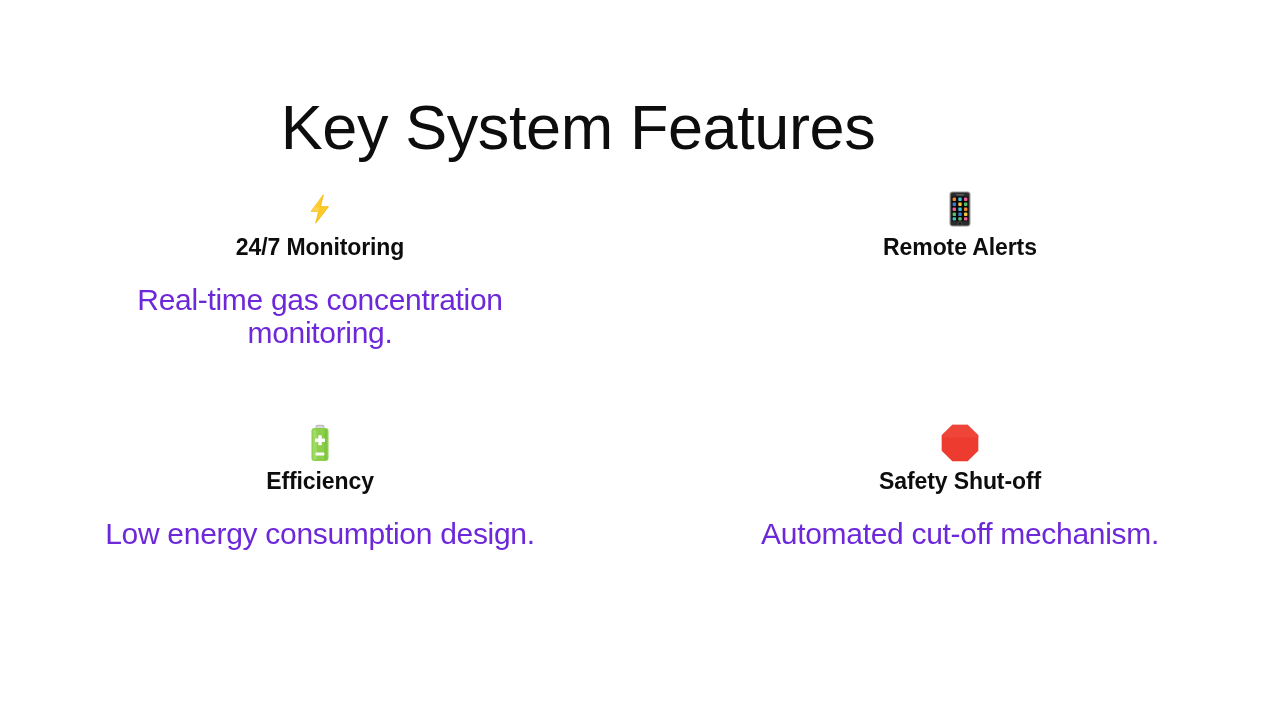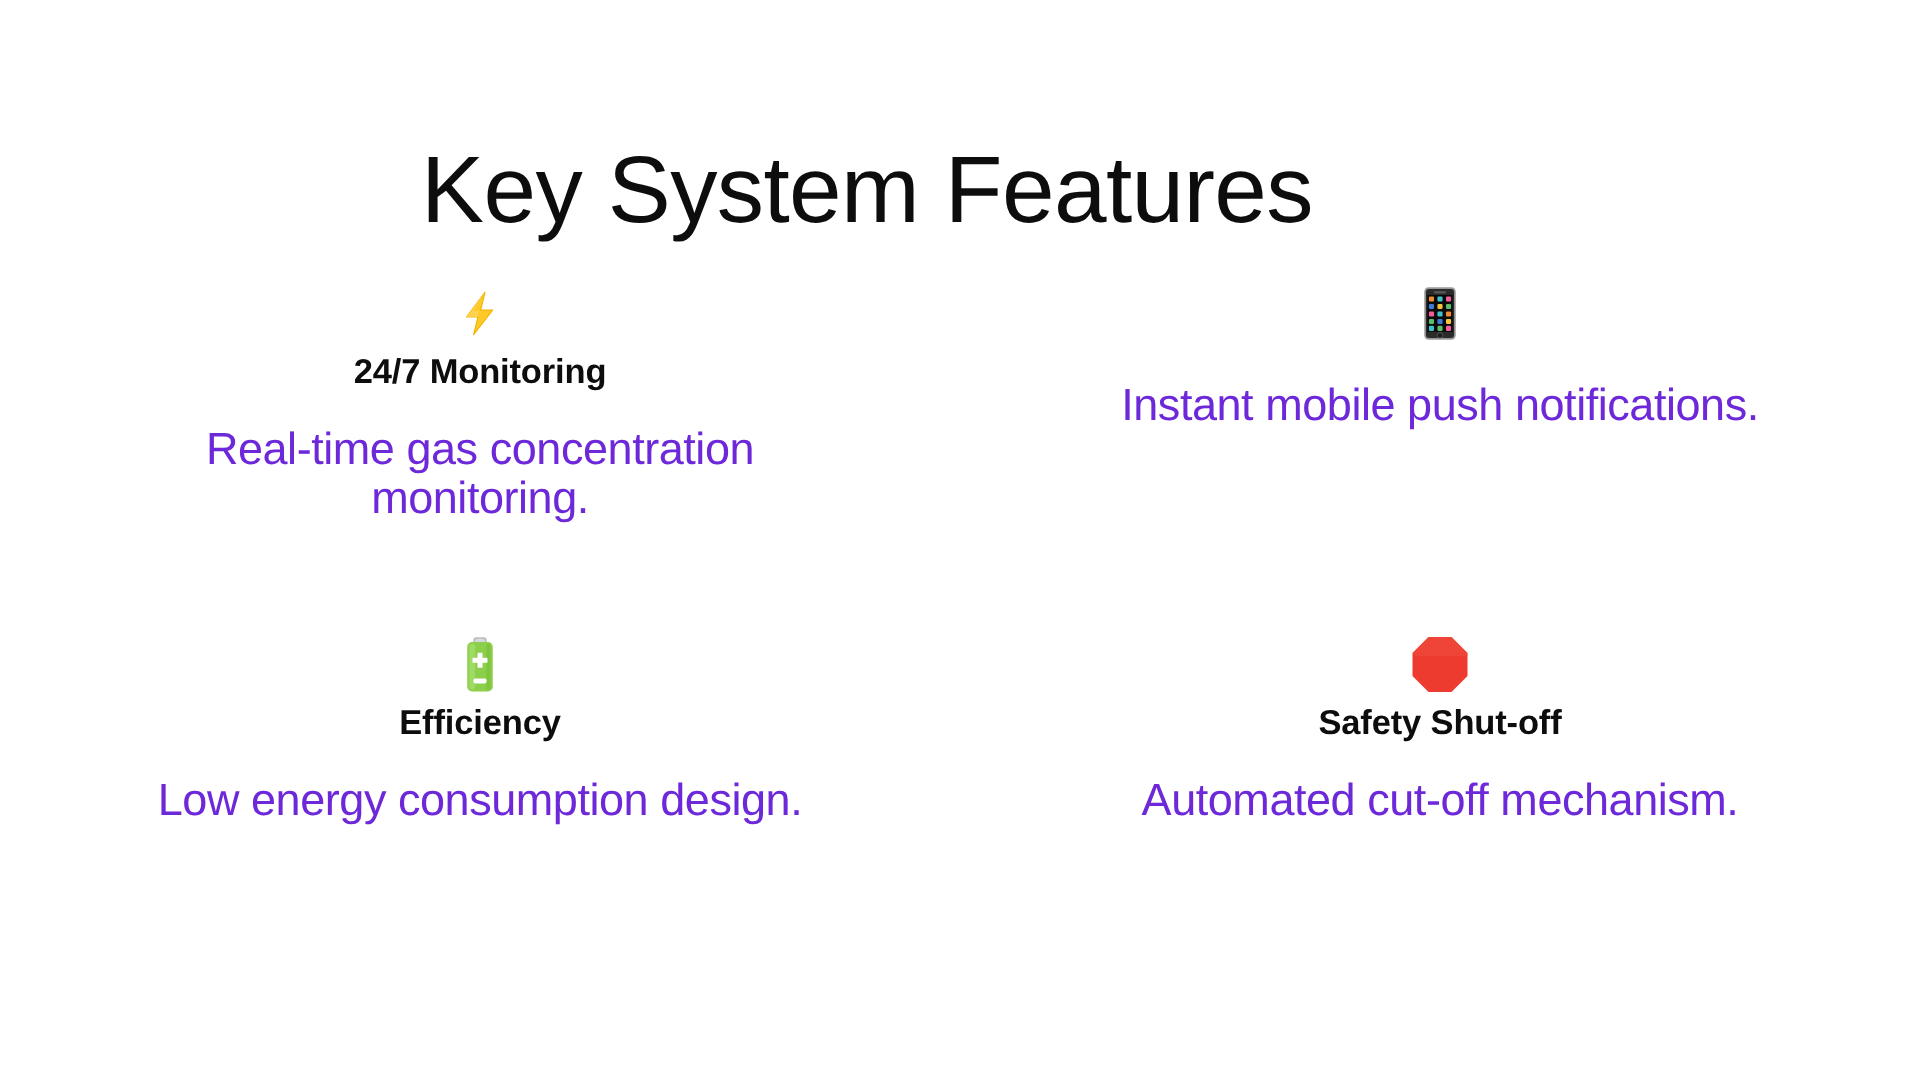--- a/index.html
+++ b/index.html
@@ -122,21 +122,21 @@
             <rect x="3.6" y="21.6" width="3.4" height="3.4" rx="0.8" fill="#5ABF6B"></rect>
             <rect x="9.3" y="21.6" width="3.4" height="3.4" rx="0.8" fill="#3B7DD8"></rect>
             <rect x="15.0" y="21.6" width="3.4" height="3.4" rx="0.8" fill="#F2C53D"></rect>
             <rect x="3.6" y="26.2" width="3.4" height="3.4" rx="0.8" fill="#3FC1C9"></rect>
             <rect x="9.3" y="26.2" width="3.4" height="3.4" rx="0.8" fill="#5ABF6B"></rect>
             <rect x="15.0" y="26.2" width="3.4" height="3.4" rx="0.8" fill="#F25C9A"></rect>
           </g>
           <circle cx="11" cy="32.6" r="1.8" fill="#1a1a1a" stroke="#666" stroke-width="0.5"></circle>
         </svg>
       </div>
-      <div class="feature-desc">Instant mobile push notifications.</div>
+      <div class="feature-title">Remote Alerts</div>
     </div>
 
     <div class="feature-card col-right">
       <div class="feature-icon">
         <svg width="22" height="38" viewBox="0 0 22 38" aria-hidden="true">
           <rect x="6.5" y="0.8" width="9" height="5" rx="2" ry="2" fill="#b9bcc0"></rect>
           <ellipse cx="11" cy="3.2" rx="3.6" ry="1.5" fill="#d6d9dc"></ellipse>
           <rect x="2.5" y="4" width="17" height="33" rx="3.2" ry="3.2" fill="#8BCF4A"></rect>
           <rect x="3.8" y="5.2" width="4" height="30.6" rx="2" ry="2" fill="#A4DC6C" opacity="0.8"></rect>
           <rect x="15.2" y="5.2" width="2.8" height="30.6" rx="1.4" ry="1.4" fill="#77BE36" opacity="0.55"></rect>

